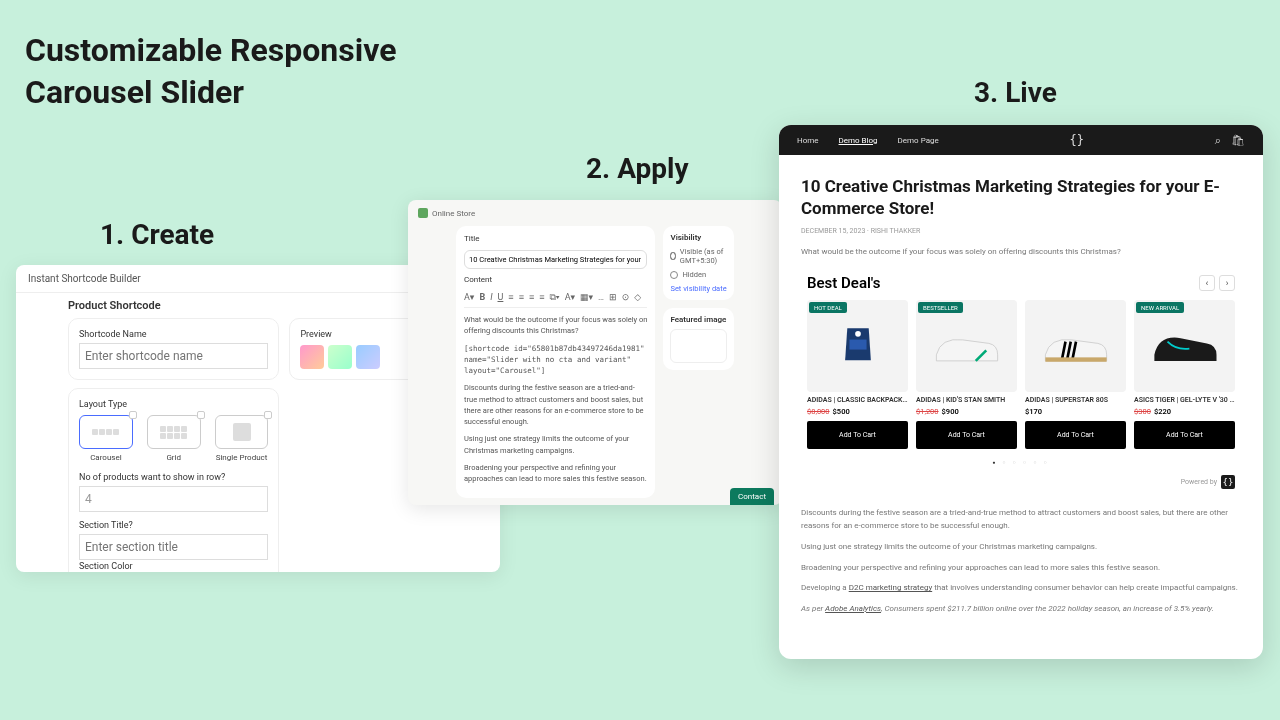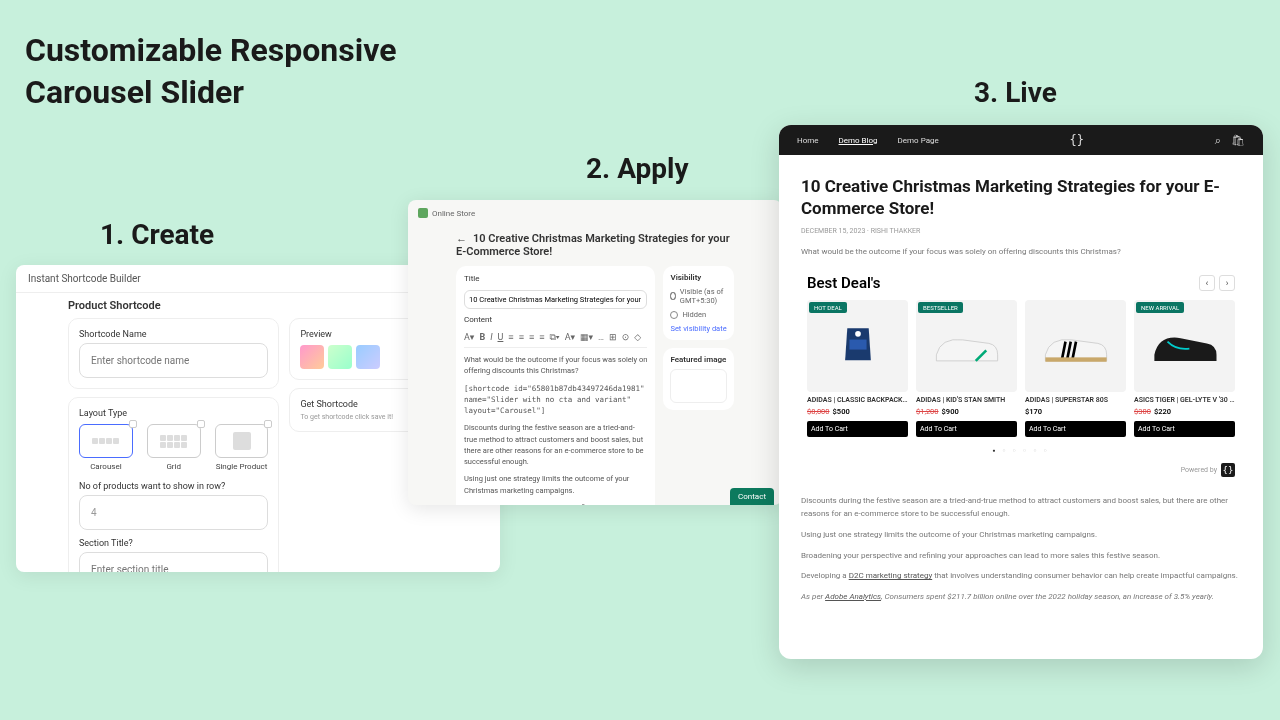--- a/index.html
+++ b/index.html
@@ -11,21 +11,21 @@
 .step3{top:76px;left:974px}
 
 .panel1{position:absolute;top:265px;left:16px;width:484px;height:307px;background:#fff;border-radius:8px;box-shadow:0 4px 20px rgba(0,0,0,0.08);overflow:hidden}
 .panel1-head{padding:8px 12px;font-size:10px;color:#555;border-bottom:1px solid #eee}
 .panel1-sub{padding:6px 52px;font-size:11px;color:#333;font-weight:600}
 .panel1-body{display:flex;gap:10px;padding:0 52px}
 .panel1-left{flex:1.2}
 .panel1-right{flex:0.9}
 .card{background:#fff;border:0.5px solid #eee;border-radius:10px;padding:10px;margin-bottom:8px}
 .lbl{font-size:9px;color:#333;margin-bottom:4px}
-.inp{width:100%;border:0.5px solid #ddd;border-radius:8px;padding:11px;font-size:10px;color:#999}
+.inp{width:100%;border:0.5px solid #ddd;border-radius:0;padding:5px;font-size:12px;color:#999}
 .layout-row{display:flex;gap:14px;margin-top:6px}
 .layout-opt{flex:1;text-align:center}
 .layout-box{height:34px;border:0.5px solid #ccc;border-radius:6px;margin-bottom:4px;position:relative;display:flex;align-items:center;justify-content:center;gap:1px;padding:4px}
 .layout-box.sel{border:1.5px solid #4a6cff}
 .layout-box .gcell{width:6px;height:6px;background:#ddd;border-radius:1px}
 .layout-opt-lbl{font-size:8px;color:#444}
 .chk{position:absolute;top:-5px;right:-5px;width:8px;height:8px;border:0.5px solid #ccc;border-radius:2px;background:#fff}
 .preview-thumbs{display:flex;gap:4px}
 .thumb{width:24px;height:24px;border-radius:4px}
 .t1{background:linear-gradient(135deg,#f9c,#fc9)}
@@ -70,21 +70,21 @@
 .prod{flex:1;min-width:0}
 .prod-img{height:92px;background:#f3f3f3;border-radius:4px;position:relative;display:flex;align-items:center;justify-content:center;margin-bottom:4px}
 .badge{position:absolute;top:2px;left:2px;font-size:6px;color:#fff;padding:2px 5px;border-radius:2px}
 .bg-hot{background:#0a7563}
 .bg-best{background:#0a7563}
 .bg-new{background:#0a7563}
 .shoe{width:70px;height:50px}
 .prod-name{font-size:7px;font-weight:600;color:#333;margin-bottom:3px;white-space:nowrap;overflow:hidden;text-overflow:ellipsis}
 .prod-price{font-size:7.5px;font-weight:600}
 .prod-price .old{color:#d44;text-decoration:line-through;font-weight:400;margin-right:3px}
-.prod-btn{background:#000;color:#fff;font-size:7px;padding:4px;margin-top:5px;border-radius:2px}
+.prod-btn{background:#000;color:#fff;font-size:7px;text-align:center;padding:10px;margin-top:5px;border-radius:2px}
 .dots{text-align:center;margin-top:10px;font-size:5px;letter-spacing:3px;color:#bbb}
 .dots .on{color:#333}
 .powered{text-align:right;font-size:7px;color:#999;margin-top:10px;display:flex;justify-content:flex-end;align-items:center;gap:4px}
 .pw-box{width:14px;height:14px;background:#1a1a1a;color:#fff;font-family:monospace;font-size:9px;display:flex;align-items:center;justify-content:center;border-radius:2px}
 .p3-body-text{font-size:8px;color:#777;line-height:1.6;margin-top:18px}
 .p3-body-text p{margin-bottom:8px}
 .p3-body-text a{color:#555;text-decoration:underline}
 .p3-body-text em{font-style:italic}
 </style>
 </head>
@@ -156,34 +156,29 @@
     </div>
     <div class="panel1-right">
       <div class="card">
         <div class="lbl">Preview</div>
         <div class="preview-thumbs" style="margin-top:6px">
             <div class="thumb t1"></div>
             <div class="thumb t2"></div>
             <div class="thumb t3"></div>
           </div>
       </div>
-      <div class="card">
-        <div class="lbl">Get Shortcode</div>
-        <div style="font-size:7px;color:#999;margin-top:3px">To get shortcode click save it!</div>
-      </div>
     </div>
   </div>
 </div>
 
 <div class="panel2">
   <div class="p2-top">
       <div class="sq"></div>
       <span>Online Store</span>
     </div>
-  <div class="p2-h"><span style="margin-right:6px">←</span><span>10 Creative Christmas Marketing Strategies for your E-Commerce Store!</span></div>
   <div class="p2-body">
     <div class="p2-main">
       <div class="lbl" style="font-size:8px">Title</div>
       <input class="p2-titlein" value="10 Creative Christmas Marketing Strategies for your E-Commerce Store!" style="">
       <div class="lbl" style="font-size:8px">Content</div>
       <div class="p2-toolbar">
           <span>A▾</span>
           <b>B</b>
           <i>I</i>
           <u>U</u>

